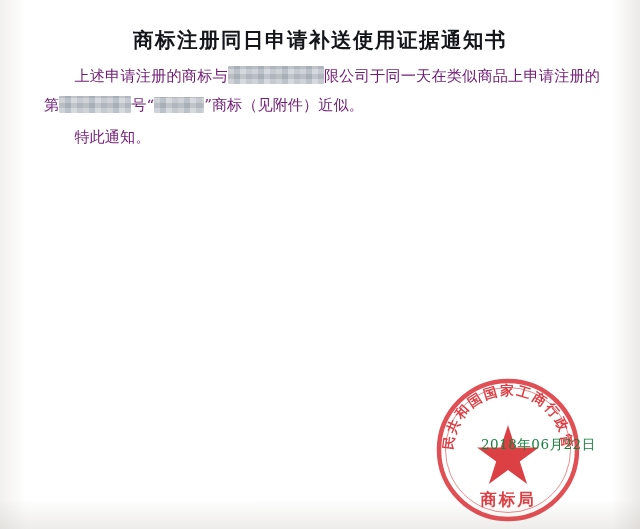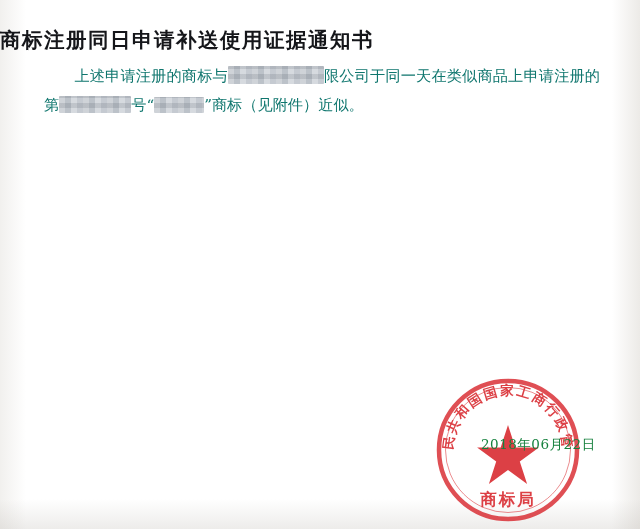--- a/index.html
+++ b/index.html
@@ -29,35 +29,35 @@
     left: 0; right: 0; bottom: 0;
     height: 30px;
     background: linear-gradient(to bottom, rgba(255,255,255,0), rgba(190,186,180,0.28));
     pointer-events: none;
   }
   .doc-title {
     position: absolute;
     top: 26px;
     left: 0;
     width: 640px;
-    text-align: left;
+    text-align: center;
     font-size: 20.5px;
     font-weight: bold;
     letter-spacing: 1.5px;
     color: #15161a;
     font-family: Liberation Serif, serif;
   }
   .body-text {
     position: absolute;
     top: 62px;
     left: 44px;
     width: 556px;
     font-size: 15.2px;
     line-height: 29px;
-    color: #0f766e;
+    color: #701a75;
     text-align: justify;
     text-justify: inter-ideograph;
   }
   .para {
     text-indent: 2em;
     margin: 0 0 3px 0;
     position: relative;
   }
   
   .redact {
@@ -100,20 +100,21 @@
 
 <div id="page">
   <div class="paper"></div>
 
   <div class="doc-title">商标注册同日申请补送使用证据通知书</div>
 
   <div class="body-text">
     <p class="para">
       <span>上述申请注册的商标与</span><span class="redact r1"></span><span>限公司于同一天在类似商品上申请注册的第</span><span class="redact r2"></span><span>号“</span><span class="redact r3"></span><span>”商标（见附件）近似。</span>
     </p>
+    <p class="para">特此通知。</p>
   </div>
 
   <div class="seal">
     <svg width="146" height="146" viewBox="0 0 146 146" xmlns="http://www.w3.org/2000/svg">
       <defs>
         <path id="arcTop" d="M 18,73 A 55,55 0 1 1 128,73" fill="none"></path>
         <path id="arcBottom" d="M 30,73 A 43,43 0 0 0 116,73" fill="none"></path>
       </defs>
       <circle cx="73" cy="73" r="69" fill="none" stroke="#d8262c" stroke-width="4.5" opacity="0.92"></circle>
       <circle cx="73" cy="73" r="62.5" fill="none" stroke="#d8262c" stroke-width="1" opacity="0.6"></circle>

